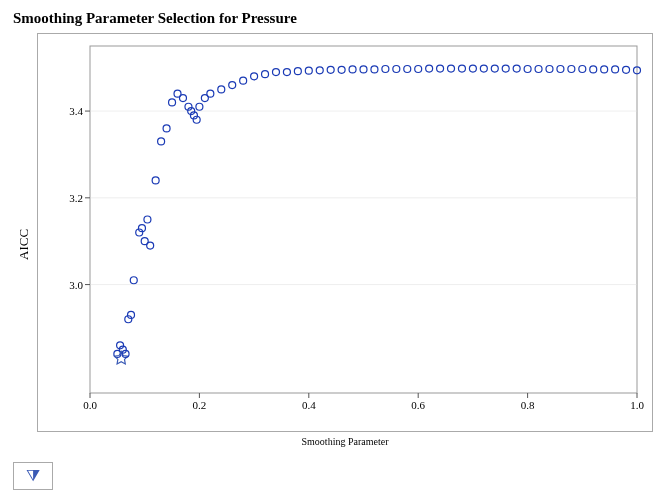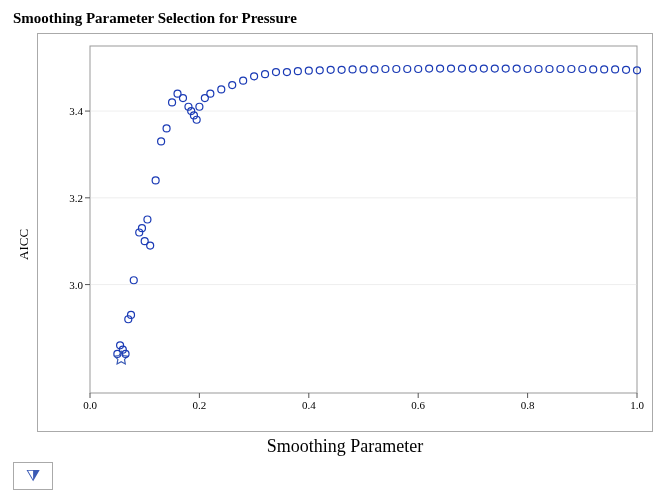--- a/index.html
+++ b/index.html
@@ -52,21 +52,21 @@
       border: 1px solid #aaa;
       background: #fff;
       position: relative;
       overflow: hidden;
     }
     svg.plot-svg {
       width: 100%;
       height: 100%;
     }
     .x-axis-label {
-      font-size: 18px;
+      font-size: 10px;
       color: #000;
       text-align: center;
       margin-top: 4px;
       height: 20px;
     }
     .legend-box {
       border: 1px solid #aaa;
       display: flex;
       align-items: center;
       padding: 4px 12px;

